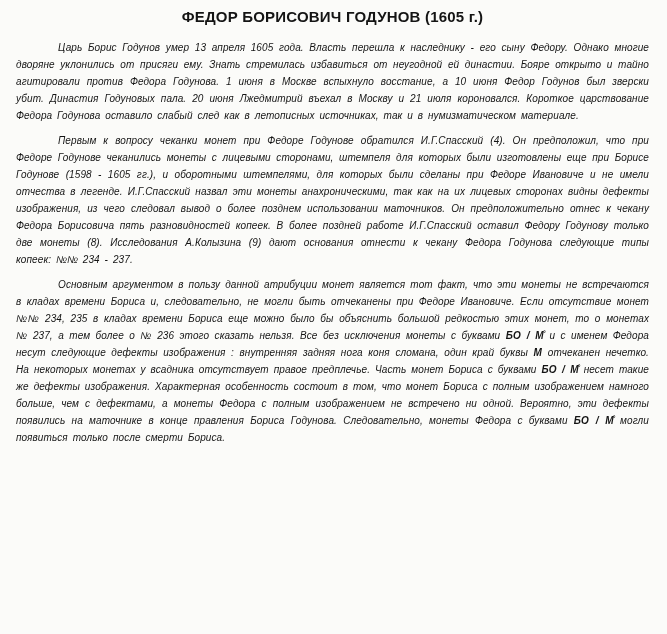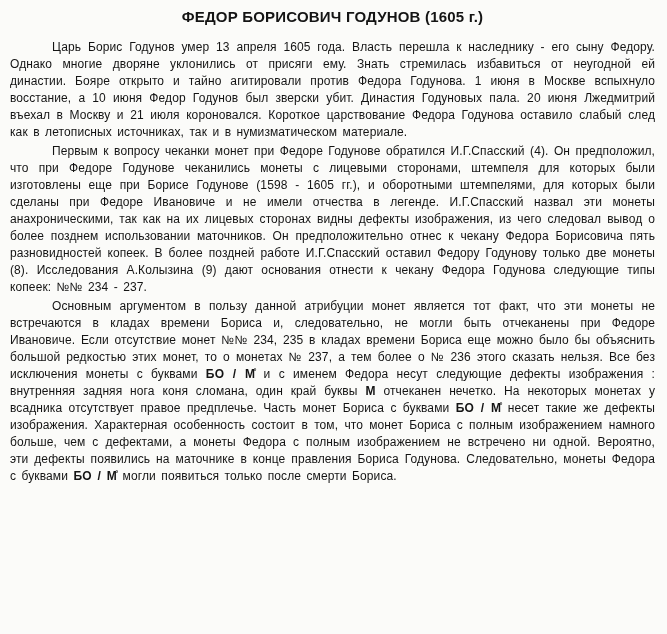--- a/index.html
+++ b/index.html
@@ -22,27 +22,28 @@
   }
   .doc-title {
     margin: 0 0 13px 0;
     text-align: center;
     font-size: 15px;
     font-weight: bold;
     letter-spacing: 0.2px;
     line-height: 18px;
   }
   .doc-paragraph {
-    margin: 2px;
-    font-size: 12px;
+    margin: 8px;
+    font-size: 10px;
     line-height: 17px;
     text-align: justify;
     text-indent: 42px;
     word-spacing: 2px;
     letter-spacing: 0.1px;
+    font-style: italic;
   }
   .doc-paragraph b {
     font-weight: bold;
     letter-spacing: 0.3px;
   }
 </style>
 </head>
 <body>
 
 <div class="page">

